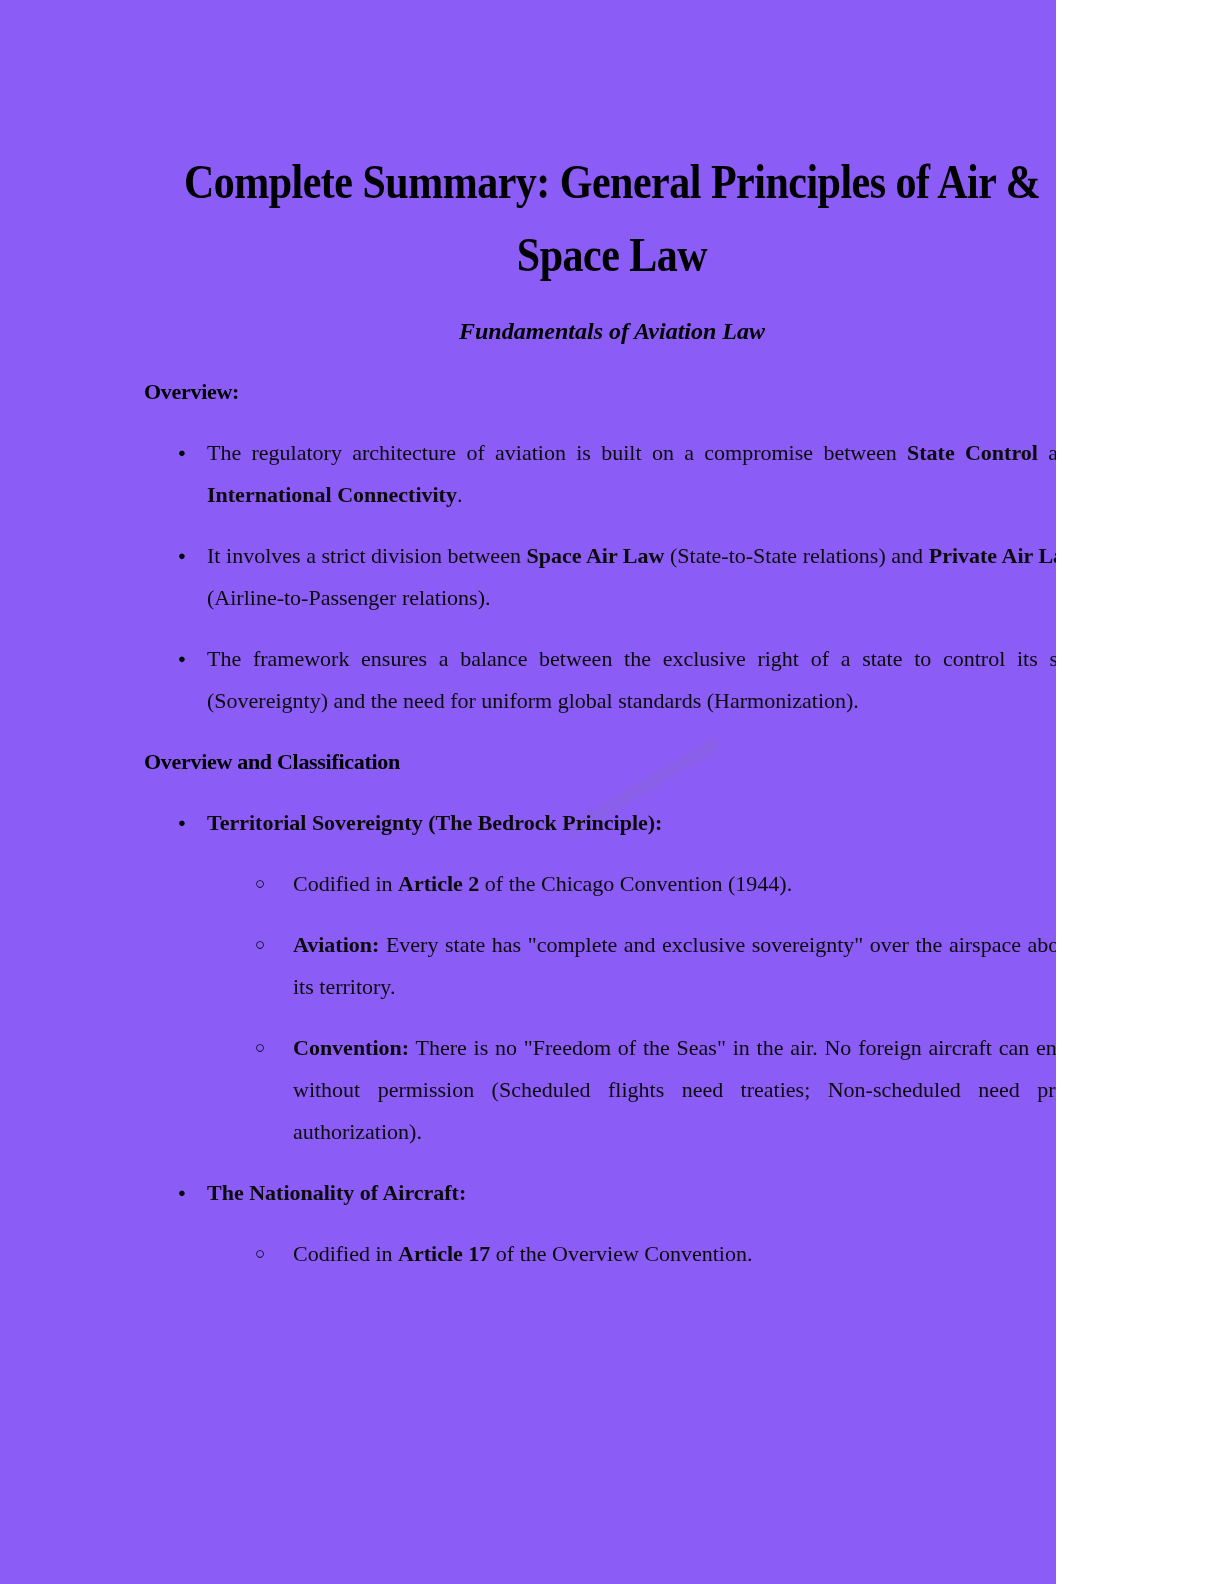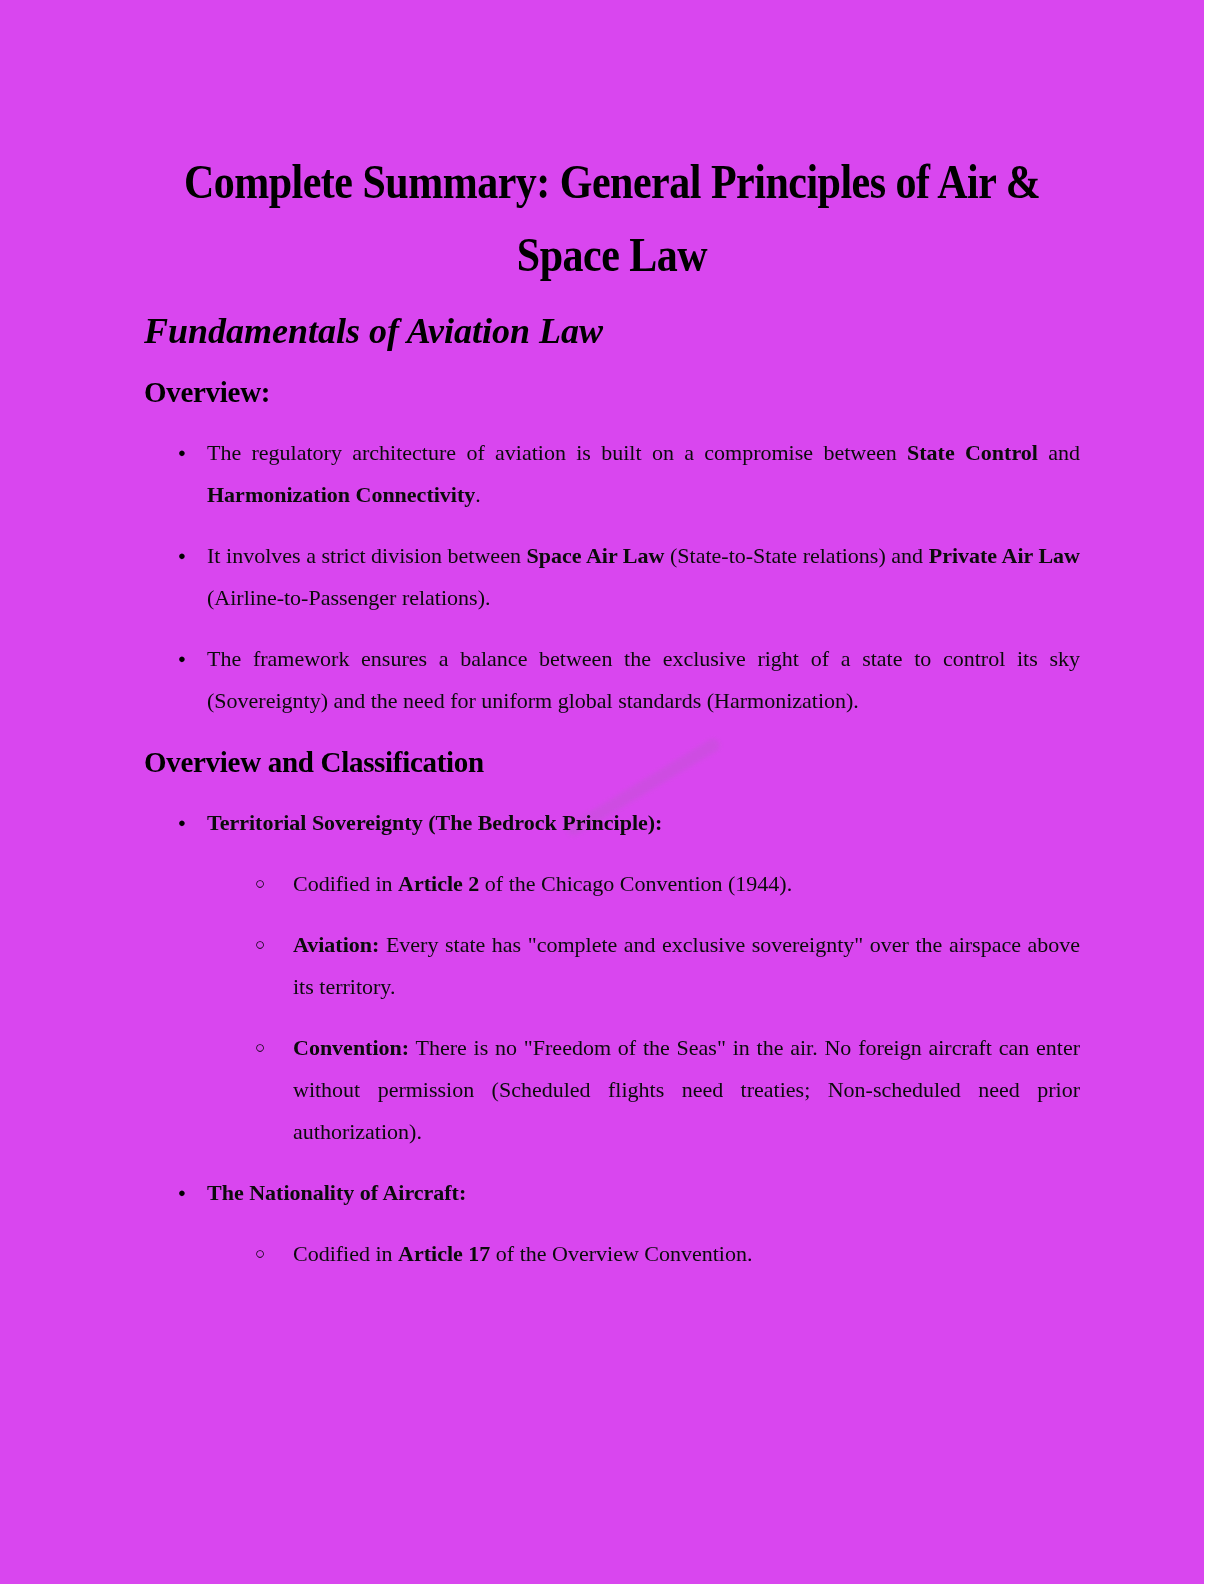--- a/index.html
+++ b/index.html
@@ -1,41 +1,41 @@
 <!DOCTYPE html>
 <html><head>
 <meta charset="utf-8">
 <style>
   html, body { margin:0; padding:0; background:#ffffff; }
   .page {
     position:relative;
-    width:1204px; height:1584px;
-    background:#d946ef;
+    width:1056px; height:1584px;
+    background:#8b5cf6;
     overflow:hidden;
     font-family:"Liberation Serif","DejaVu Serif",serif;
     color:#0b0b0b;
   }
   .content {
     position:absolute; left:144px; top:146px; width:936px;
   }
   .title {
     margin:0 0 18px 0;
     font-size:42px; font-weight:bold;
     line-height:73px; letter-spacing:-0.5px;
     text-align:center; color:#000;
   }
   .title .line { white-space:nowrap; transform:scaleY(1.18); }
   .subtitle {
     margin:0 0 19px 0;
-    font-size:36px; font-weight:bold; font-style:italic;
-    line-height:42px; color:#000;
+    font-size:24px; font-weight:bold; font-style:italic;
+    line-height:42px; text-align:center; color:#000;
   }
   .heading {
     margin:0 0 19px 0;
-    font-size:29px; font-weight:bold;
+    font-size:22px; font-weight:bold;
     line-height:42px; letter-spacing:-0.3px; color:#000;
     text-align:left;
   }
   .bullet {
     position:relative;
     margin:0 0 19px 0;
     font-size:22px; line-height:42px;
     text-align:justify;
   }
   .bullet.lvl1 { margin-left:63px;  width:873px; }
@@ -64,21 +64,21 @@
 <div class="page">
   <div class="watermark"></div>
   <div class="content">
     <h1 class="title">
       <div class="line">Complete Summary: General Principles of Air &amp;</div>
       <div class="line">Space Law</div>
     </h1>
     <p class="subtitle">Fundamentals of Aviation Law</p>
     <div id="blocks">
         <h2 class="heading"><span><b>Overview:</b></span></h2>
-        <div class="bullet lvl1"><span class="marker">●</span><span><span>The regulatory architecture of aviation is built on a compromise between </span><b>State Control</b><span> and </span><b>Harmonization Connectivity</b><span>.</span></span></div>
+        <div class="bullet lvl1"><span class="marker">●</span><span><span>The regulatory architecture of aviation is built on a compromise between </span><b>State Control</b><span> and </span><b>International Connectivity</b><span>.</span></span></div>
         <div class="bullet lvl1"><span class="marker">●</span><span><span>It involves a strict division between </span><b>Space Air Law</b><span> (State-to-State relations) and </span><b>Private Air Law</b><span> (Airline-to-Passenger relations).</span></span></div>
         <div class="bullet lvl1"><span class="marker">●</span><span><span>The framework ensures a balance between the exclusive right of a state to control its sky (Sovereignty) and the need for uniform global standards (Harmonization).</span></span></div>
         <h2 class="heading"><span><b>Overview and Classification</b></span></h2>
         <div class="bullet lvl1"><span class="marker">●</span><span><b>Territorial Sovereignty (The Bedrock Principle):</b></span></div>
         <div class="bullet lvl2"><span class="marker">○</span><span><span>Codified in </span><b>Article 2</b><span> of the Chicago Convention (1944).</span></span></div>
         <div class="bullet lvl2"><span class="marker">○</span><span><b>Aviation:</b><span> Every state has "complete and exclusive sovereignty" over the airspace above its territory.</span></span></div>
         <div class="bullet lvl2"><span class="marker">○</span><span><b>Convention:</b><span> There is no "Freedom of the Seas" in the air. No foreign aircraft can enter without permission (Scheduled flights need treaties; Non-scheduled need prior authorization).</span></span></div>
         <div class="bullet lvl1"><span class="marker">●</span><span><b>The Nationality of Aircraft:</b></span></div>
         <div class="bullet lvl2"><span class="marker">○</span><span><span>Codified in </span><b>Article 17</b><span> of the Overview Convention.</span></span></div>
       </div>

